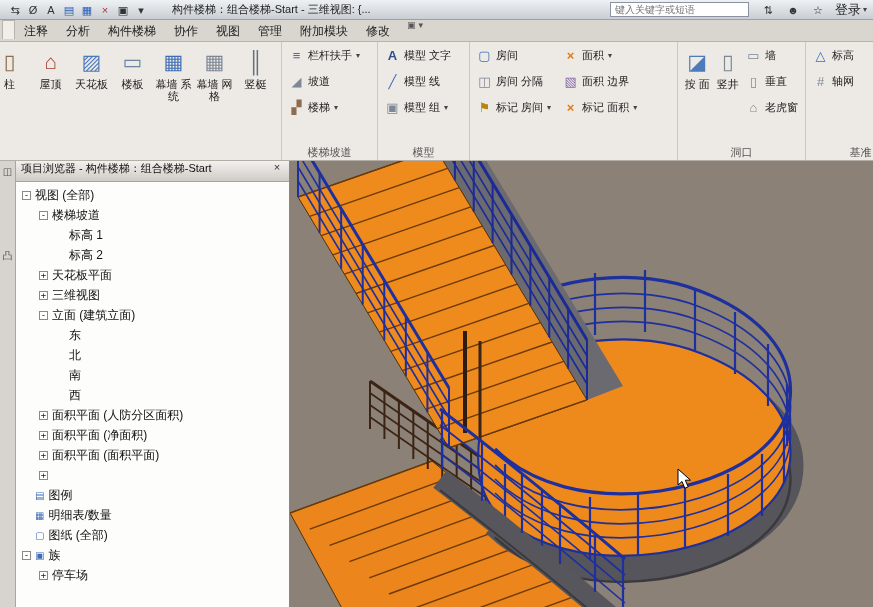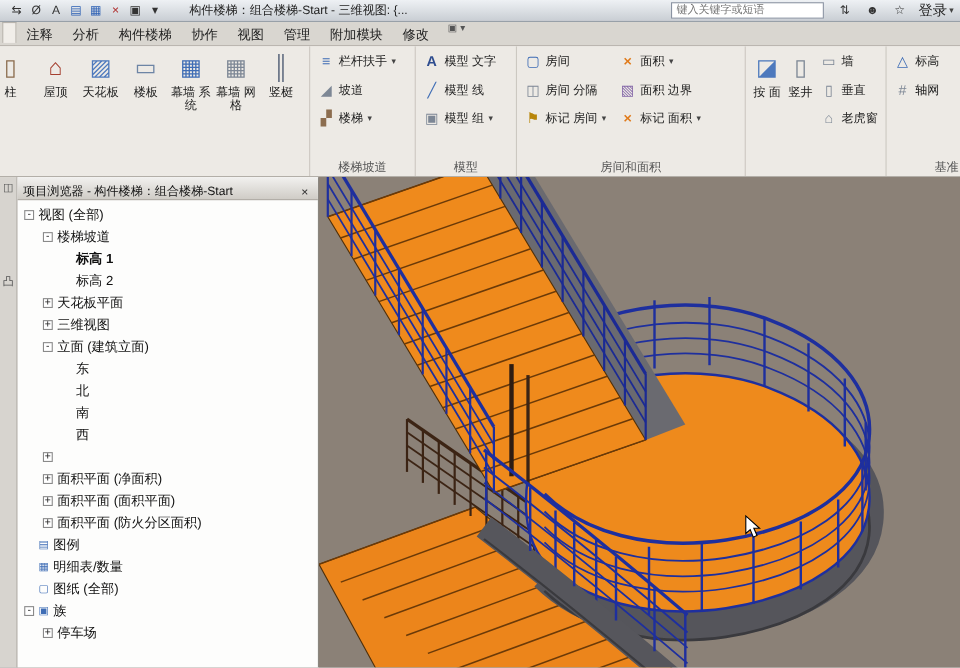--- a/index.html
+++ b/index.html
@@ -49,31 +49,31 @@
   .ic-level{color:#3f6db5}.ic-grid{color:#7d8795}
 
   
   .content{flex:1;display:flex;overflow:hidden}
   .leftstrip{width:16px;flex:none;background:#d7d4cf;border-right:1px solid #a9a5a0;
              display:flex;flex-direction:column;align-items:center;padding-top:5px;font-size:10px;color:#555}
   .ls2{margin-top:72px}
 
   .browser{width:274px;flex:none;display:flex;flex-direction:column;background:#fdfdfc;border-right:1px solid #8a867f}
   .bheader{height:21px;flex:none;background:linear-gradient(#f2f1ef,#cfccc6);border-bottom:1px solid #aaa69f;
-           display:flex;align-items:flex-end;padding:0 5px;font-size:11px;color:#111}
+           display:flex;align-items:flex-start;padding:0 5px;font-size:11px;color:#111}
   .btitle{flex:1;white-space:nowrap;overflow:hidden}
   .bclose{width:14px;text-align:center;color:#333;font-size:11px}
   .tree{flex:1;overflow:hidden;padding-top:3px}
   .trow{height:20px;display:flex;align-items:center;gap:4px}
   .exp{width:9px;height:9px;flex:none;border:1px solid #8a8a8a;background:#fff;
        font:9px/7px "DejaVu Sans Mono",monospace;text-align:center;color:#222}
   .exp.none{visibility:hidden}
   .ticon{flex:none;font-size:10px;color:#3f6db5}
   .tlabel{white-space:nowrap;font-size:12px;color:#111}
-  .sel .tlabel{font-weight:bold}
+  .sel .tlabel{font-weight:normal}
 
   .viewport{flex:1;position:relative;overflow:hidden;background:#8b8177}
   .viewport svg{display:block}
 </style>
 </head>
 <body>
 
 <div class="app">
 
   <div class="titlebar">
@@ -223,21 +223,20 @@
             <span class="ic ic-area-b">▧</span>
             <span>面积 边界</span>
           </div>
           <div class="sb">
             <span class="ic ic-tag-area">×</span>
             <span>标记 面积</span>
             <span class="dd">▾</span>
           </div>
         </div>
       </div>
-      <div class="plabel">房间和面积</div>
     </div>
 
     <div class="panel" style="width:128px">
       <div class="pbody" style="gap:2px">
         <div class="bb" style="width:36px">
           <span class="ic ic-byface">◪</span>
           <span>按 面</span>
         </div>
         <div class="bb" style="width:36px">
           <span class="ic ic-shaft">▯</span>
@@ -251,20 +250,21 @@
           <div class="sb">
             <span class="ic ic-vertop">▯</span>
             <span>垂直</span>
           </div>
           <div class="sb">
             <span class="ic ic-dormer">⌂</span>
             <span>老虎窗</span>
           </div>
         </div>
       </div>
+      <div class="plabel">洞口</div>
     </div>
 
     <div class="panel" style="width:110px">
       <div class="pbody">
           <div class="vcol">
         <div class="sb">
           <span class="ic ic-level">△</span>
           <span>标高</span>
         </div>
         <div class="sb">
@@ -330,32 +330,32 @@
           <div class="trow" style="padding-left: 40px;">
             <span class="exp none"></span>
             <span class="tlabel">南</span>
           </div>
           <div class="trow" style="padding-left: 40px;">
             <span class="exp none"></span>
             <span class="tlabel">西</span>
           </div>
           <div class="trow" style="padding-left: 23px;">
             <span class="exp">+</span>
+            <span class="tlabel">面积平面 (人防分区面积)</span>
           </div>
           <div class="trow" style="padding-left: 23px;">
             <span class="exp">+</span>
             <span class="tlabel">面积平面 (净面积)</span>
           </div>
           <div class="trow" style="padding-left: 23px;">
             <span class="exp">+</span>
             <span class="tlabel">面积平面 (面积平面)</span>
           </div>
           <div class="trow" style="padding-left: 23px;">
             <span class="exp">+</span>
-            <span class="tlabel">面积平面 (防火分区面积)</span>
           </div>
           <div class="trow" style="padding-left: 6px;">
             <span class="exp none"></span>
             <span class="ticon">▤</span>
             <span class="tlabel">图例</span>
           </div>
           <div class="trow" style="padding-left: 6px;">
             <span class="exp none"></span>
             <span class="ticon">▦</span>
             <span class="tlabel">明细表/数量</span>

